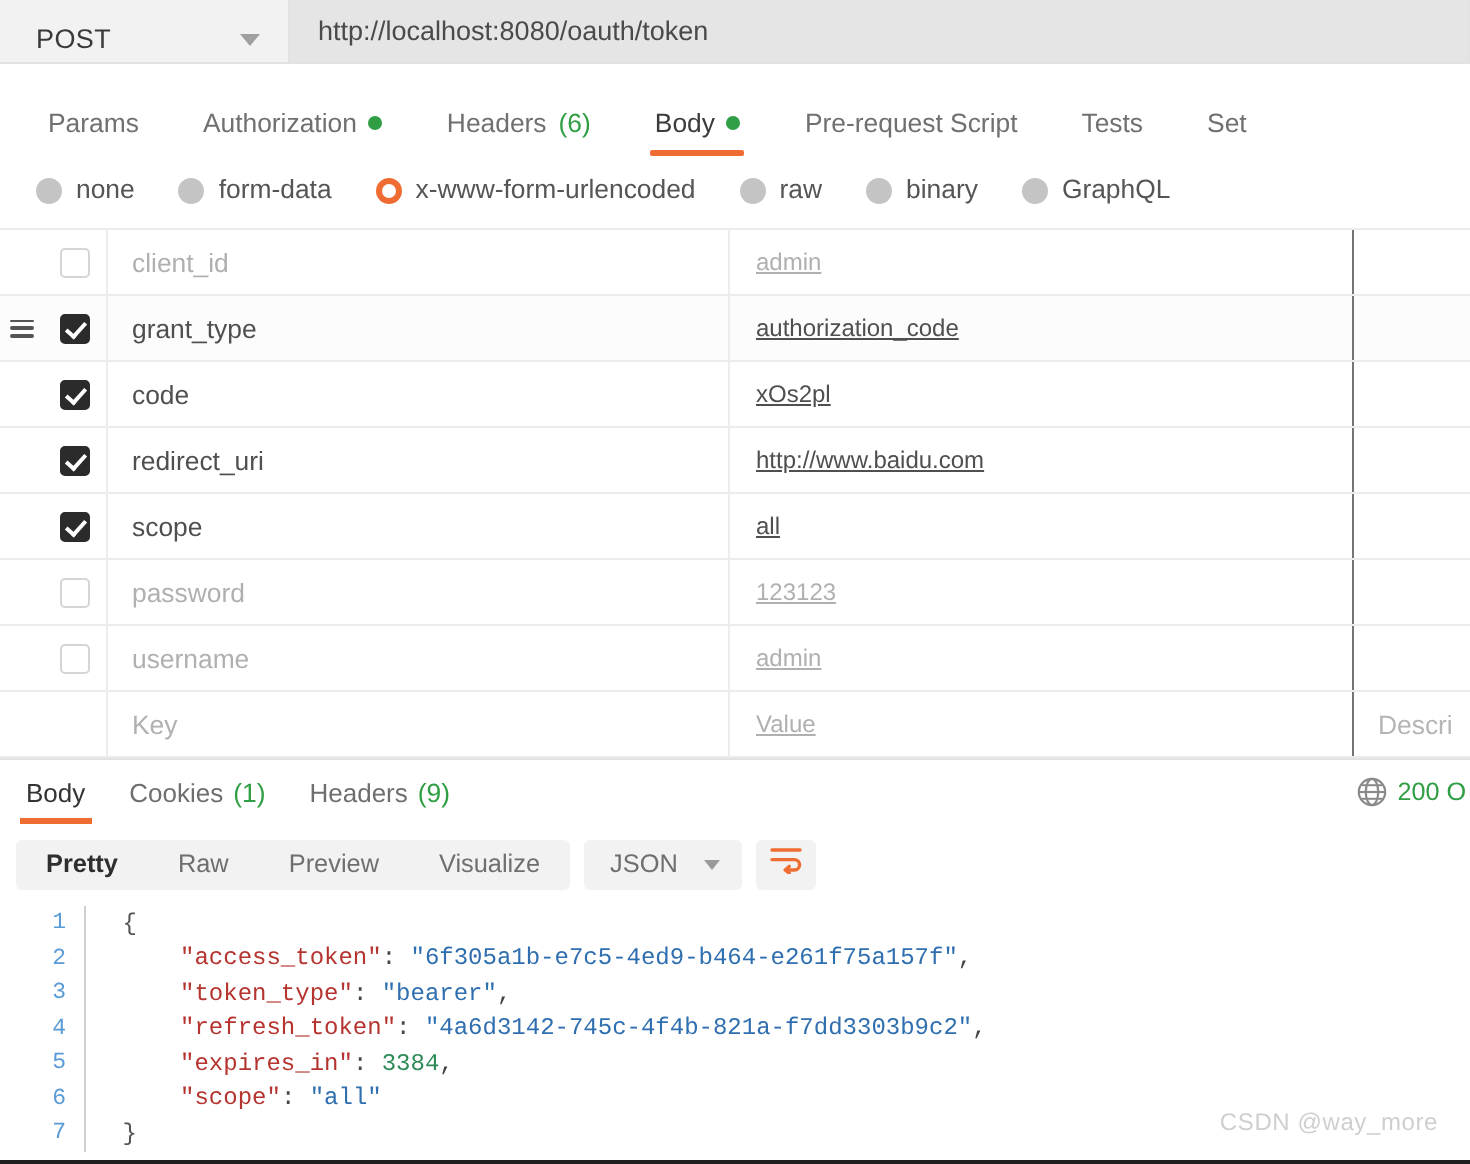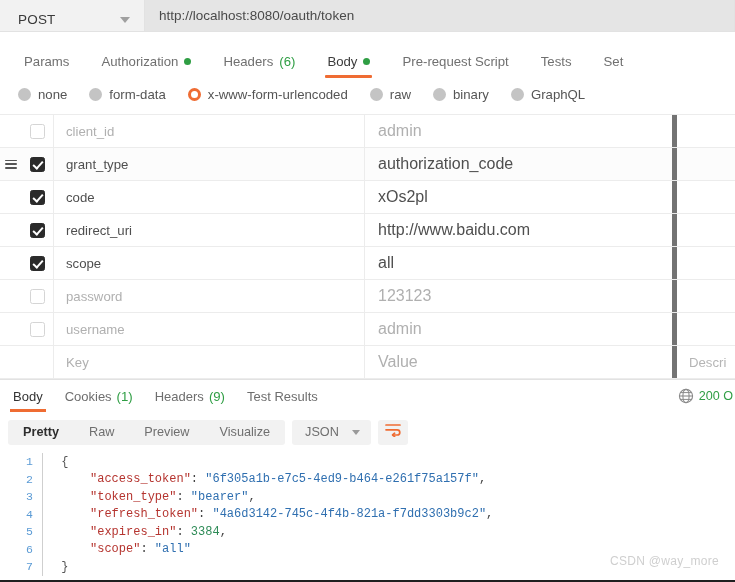--- a/index.html
+++ b/index.html
@@ -105,21 +105,21 @@
   .body-types {
     display: flex;
     align-items: center;
     height: 28px;
     padding: 0 0 0 18px;
     gap: 0;
     margin-top: 2px;
   }
   .radio-item {
     display: flex;
-    align-items: center;
+    align-items: flex-end;
     gap: 7px;
     margin-right: 22px;
     font-size: 13.2px;
     color: #555;
     cursor: pointer;
     white-space: nowrap;
   }
   .radio-dot {
     width: 13px; height: 13px;
     border-radius: 50%;
@@ -202,25 +202,26 @@
     font-size: 13.2px;
     color: #4f4f4f;
     overflow: hidden;
     white-space: nowrap;
   }
   .c-val {
     width: 312px;
     display: flex; align-items: center;
     padding-left: 13px;
     box-sizing: border-box;
-    border-right: 5px solid #737373;
-    font-size: 16px;
+    border-right: 1px solid #737373;
+    font-size: 12px;
     color: #4f4f4f;
     overflow: hidden;
     white-space: nowrap;
+    text-decoration: underline;
   }
   .c-desc {
     flex: 1;
     display: flex; align-items: center;
     padding-left: 12px;
     font-size: 13.2px;
     color: #b5b5b5;
     overflow: hidden;
     white-space: nowrap;
   }
@@ -528,23 +529,20 @@
         <div class="resp-tab active">
           <span>Body</span>
         </div>
         <div class="resp-tab">
           <span>Cookies</span>
           <span class="tab-count">(1)</span>
         </div>
         <div class="resp-tab">
           <span>Headers</span>
           <span class="tab-count">(9)</span>
-        </div>
-        <div class="resp-tab">
-          <span>Test Results</span>
         </div>
       </div>
     <div class="resp-status">
       <span class="globe">
         <svg width="16" height="16" viewBox="0 0 16 16">
           <circle cx="8" cy="8" r="6.6" fill="none" stroke="#8a8a8a" stroke-width="1.1"></circle>
           <ellipse cx="8" cy="8" rx="3.1" ry="6.6" fill="none" stroke="#8a8a8a" stroke-width="1.1"></ellipse>
           <line x1="1.5" y1="8" x2="14.5" y2="8" stroke="#8a8a8a" stroke-width="1.1"></line>
           <line x1="2.6" y1="4.6" x2="13.4" y2="4.6" stroke="#8a8a8a" stroke-width="1"></line>
           <line x1="2.6" y1="11.4" x2="13.4" y2="11.4" stroke="#8a8a8a" stroke-width="1"></line>

